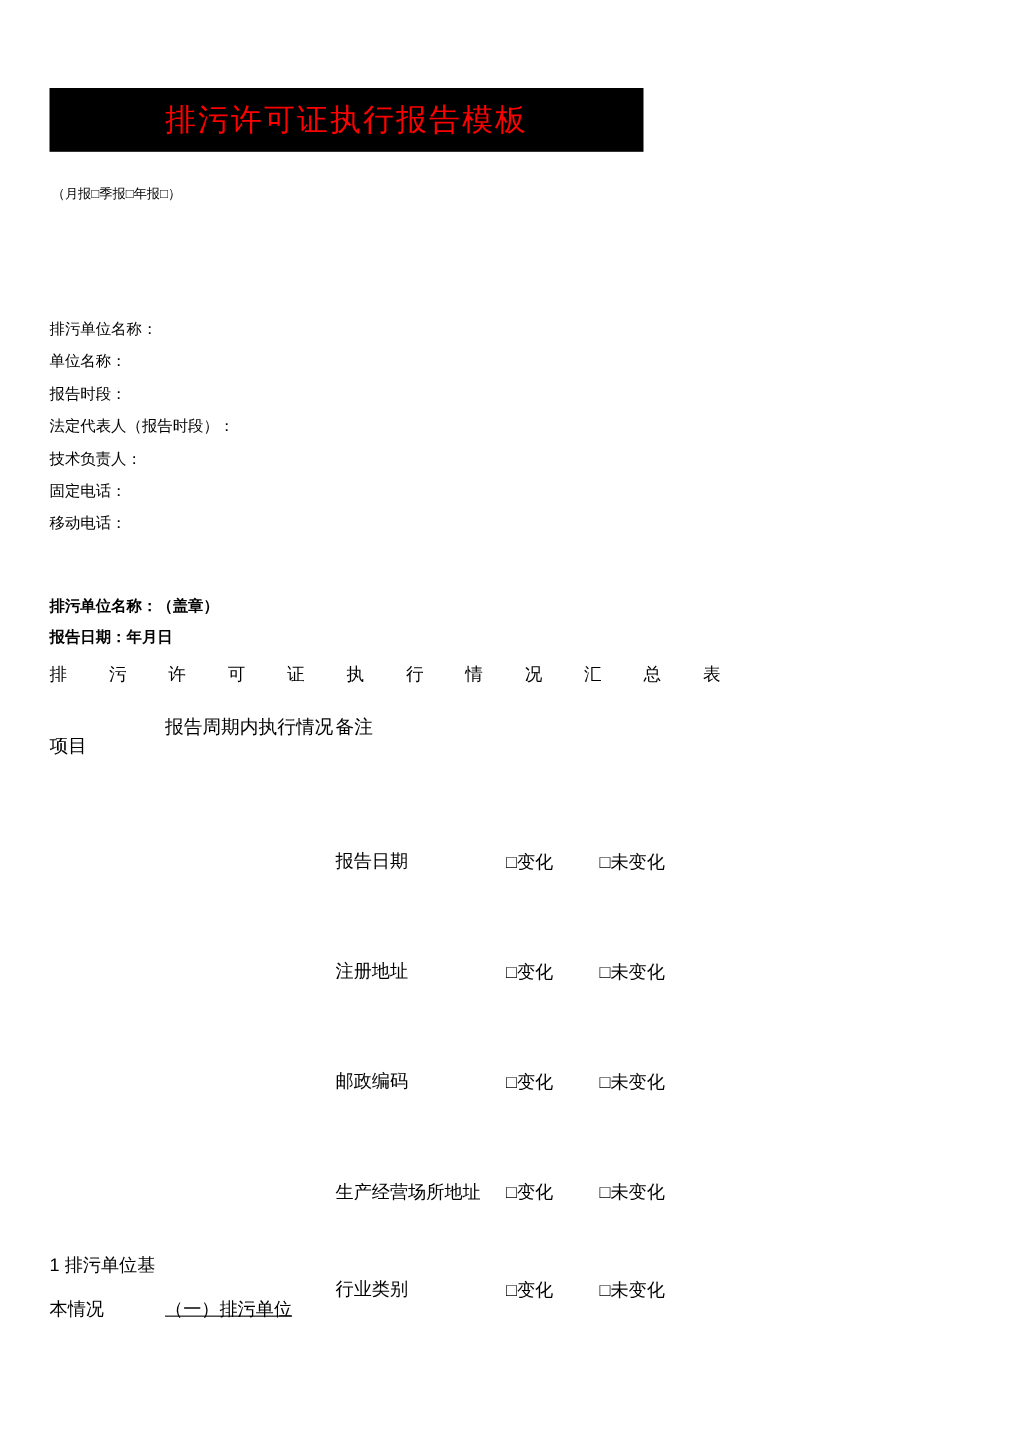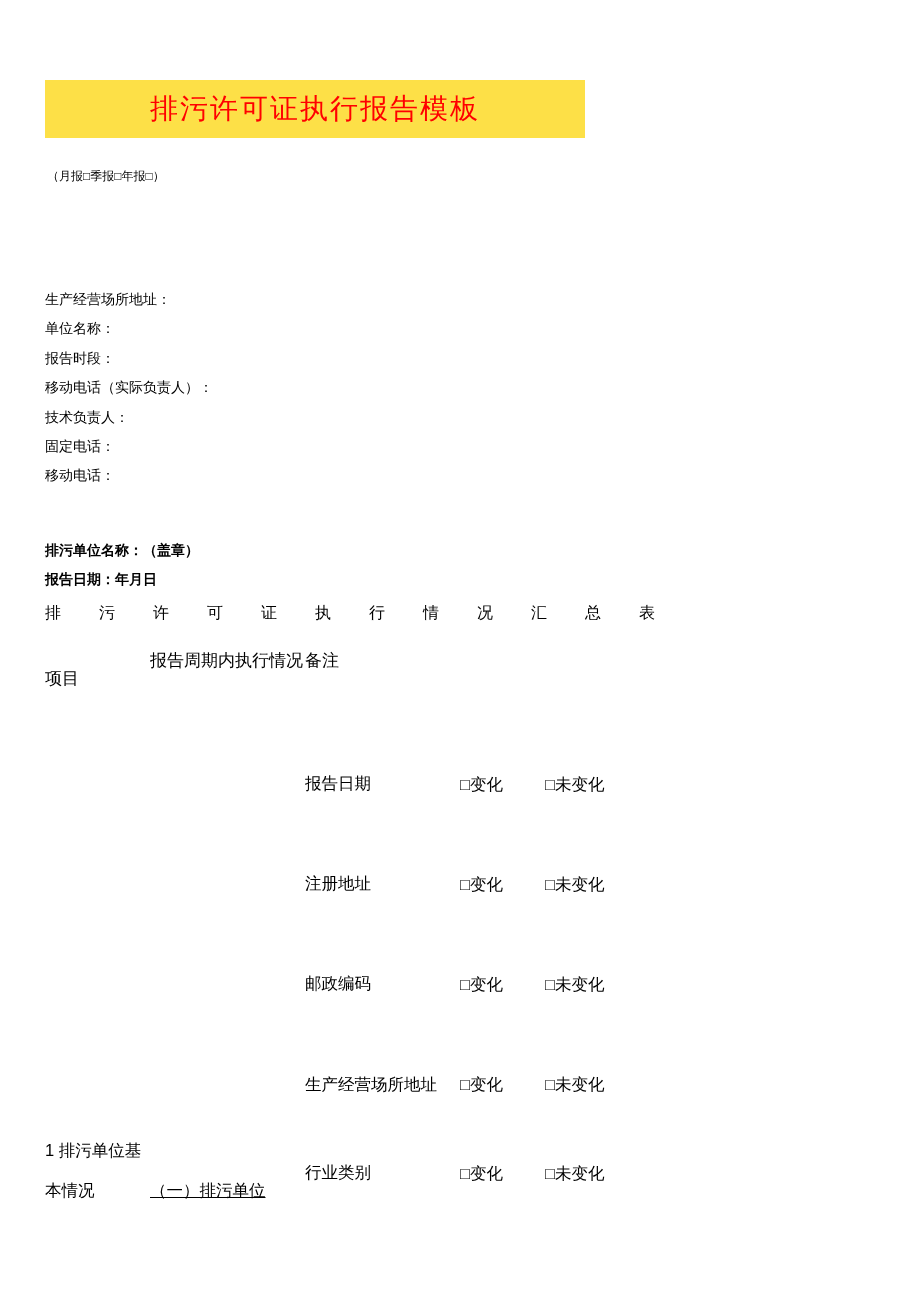--- a/index.html
+++ b/index.html
@@ -9,21 +9,21 @@
     }
     body {
       font-family: "Microsoft YaHei", "SimSun", sans-serif;
       background: #ffffff;
       width: 920px;
       padding: 80px 45px 40px 45px;
       font-size: 15px;
       color: #000;
     }
     .title-bar {
-      background: #fde047;
+      background: #000000;
       width: 540px;
       height: 58px;
       display: flex;
       align-items: center;
       justify-content: center;
       margin-bottom: 30px;
     }
     .title-text {
       color: #ff0000;
       font-size: 28px;
@@ -147,24 +147,24 @@
 </head>
 <body>
 
 <div class="title-bar">
   <span class="title-text">排污许可证执行报告模板</span>
 </div>
 
 <div class="subtitle">（月报□季报□年报□）</div>
 
 <div class="info-block">
-  <div class="info-line">生产经营场所地址：</div>
+  <div class="info-line">排污单位名称：</div>
   <div class="info-line">单位名称：</div>
   <div class="info-line">报告时段：</div>
-  <div class="info-line">移动电话（实际负责人）：</div>
+  <div class="info-line">法定代表人（报告时段）：</div>
   <div class="info-line">技术负责人：</div>
   <div class="info-line">固定电话：</div>
   <div class="info-line">移动电话：</div>
 </div>
 
 <div class="stamp-block">
   <div class="stamp-line">排污单位名称：（盖章）</div>
   <div class="stamp-line">报告日期：年月日</div>
 </div>
 

